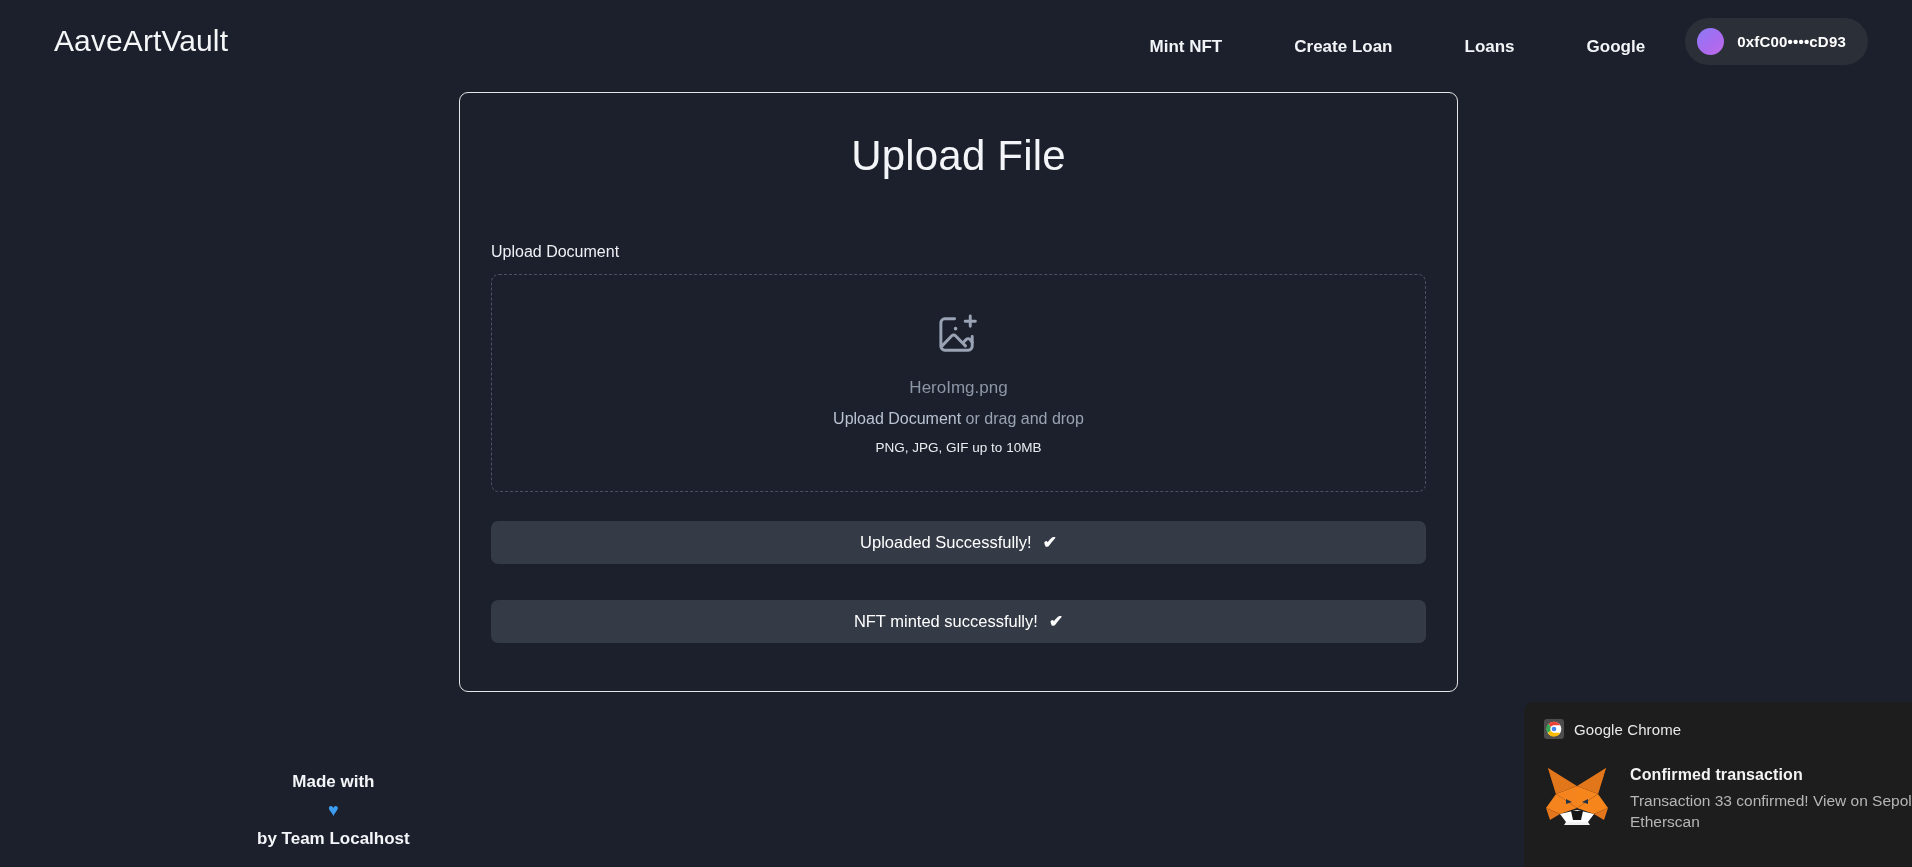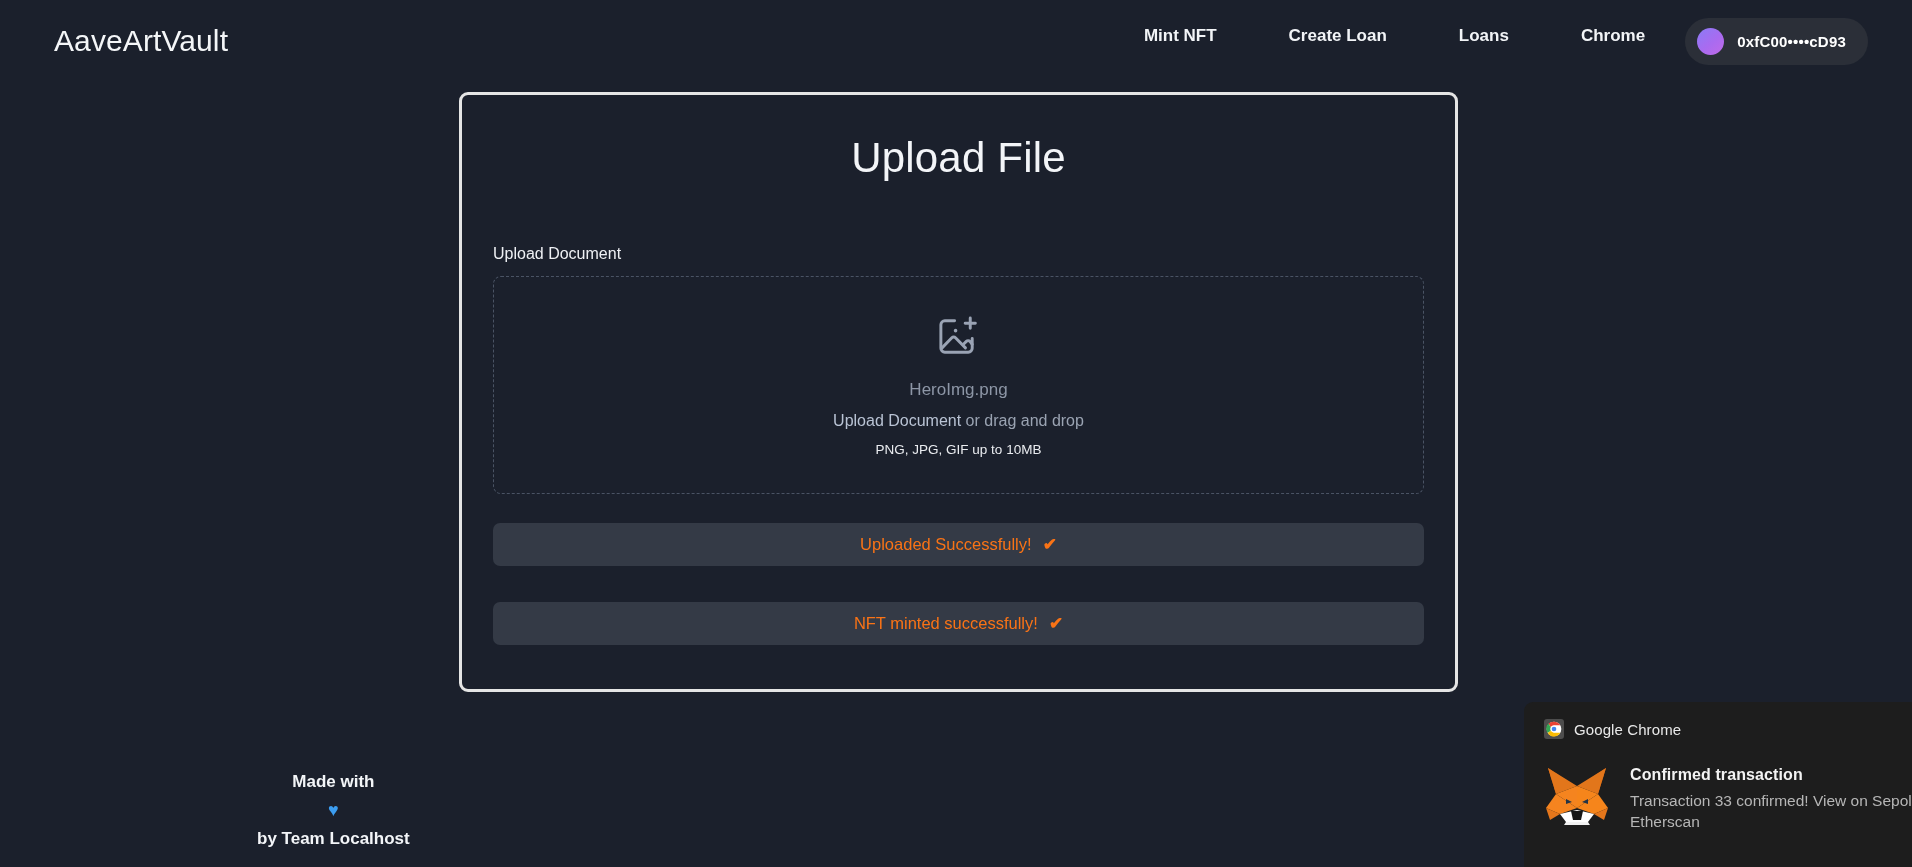--- a/index.html
+++ b/index.html
@@ -31,21 +31,21 @@
   .brand {
     font-size: 30px;
     font-weight: 400;
     color: #f4f6f8;
     letter-spacing: 0.1px;
     white-space: nowrap;
   }
 
   .nav-right {
     display: flex;
-    align-items: flex-start;
+    align-items: flex-end;
     gap: 0;
   }
 
   .nav-link {
     font-size: 17px;
     font-weight: 700;
     color: #f2f4f7;
     text-decoration: none;
     padding: 8px 0;
     margin-right: 72px;
@@ -80,21 +80,21 @@
     white-space: nowrap;
   }
 
   
   .card {
     position: absolute;
     left: 459px;
     top: 92px;
     width: 999px;
     height: 600px;
-    border: 3px solid #e5e5e5;
+    border: 1px solid #e5e5e5;
     border-radius: 9px;
     background: #1b202c;
     padding: 0 31px;
   }
 
   .card-title {
     text-align: center;
     font-size: 42px;
     font-weight: 400;
     color: #f3f5f8;
@@ -146,21 +146,21 @@
   }
 
   
   .status-btn {
     margin-top: 29px;
     height: 43px;
     width: 100%;
     background: #343a46;
     border: none;
     border-radius: 7px;
-    color: #f97316;
+    color: #ffffff;
     font-family: "Liberation Sans", sans-serif;
     font-size: 16.5px;
     font-weight: 400;
     display: flex;
     align-items: center;
     justify-content: center;
     gap: 11px;
     cursor: pointer;
   }
   .status-btn .check {
@@ -252,21 +252,21 @@
 </head>
 <body>
 
 <div class="navbar">
   <div class="brand">AaveArtVault</div>
 
   <div class="nav-right">
     <a class="nav-link">Mint NFT</a>
     <a class="nav-link">Create Loan</a>
     <a class="nav-link">Loans</a>
-    <a class="nav-link">Chrome</a>
+    <a class="nav-link">Google</a>
 
     <div class="wallet-pill">
       <div class="wallet-avatar"></div>
       <span class="wallet-addr">0xfC00••••cD93</span>
     </div>
   </div>
 </div>
 
 <div class="card">
   <h1 class="card-title">Upload File</h1>

